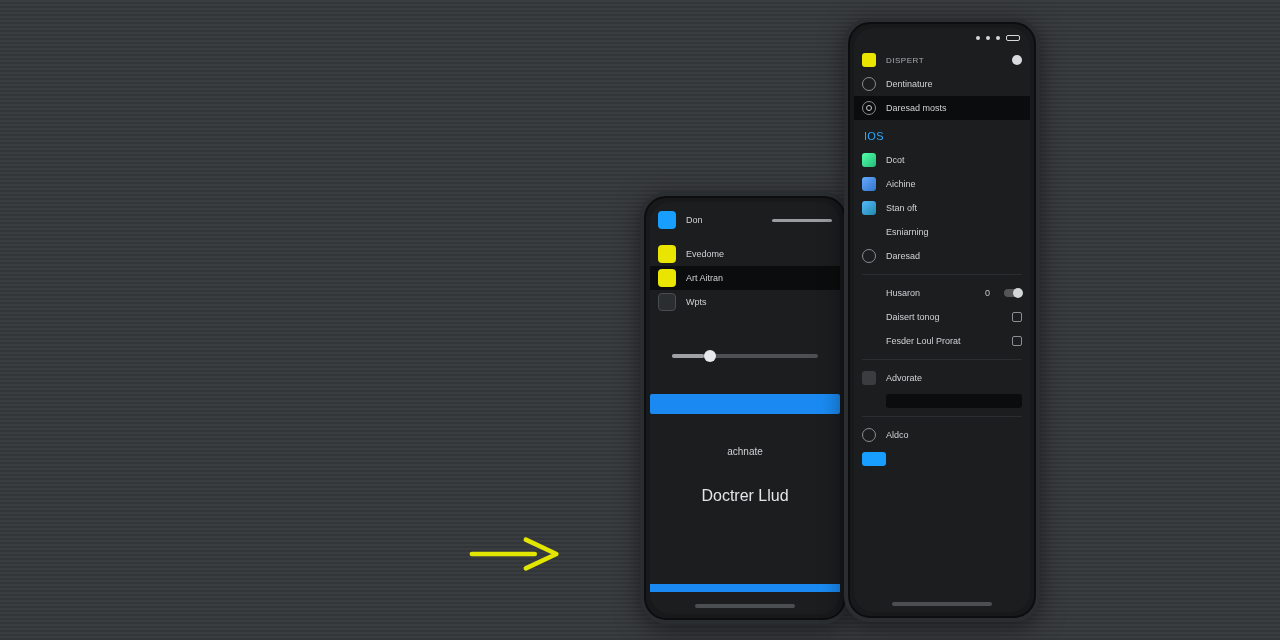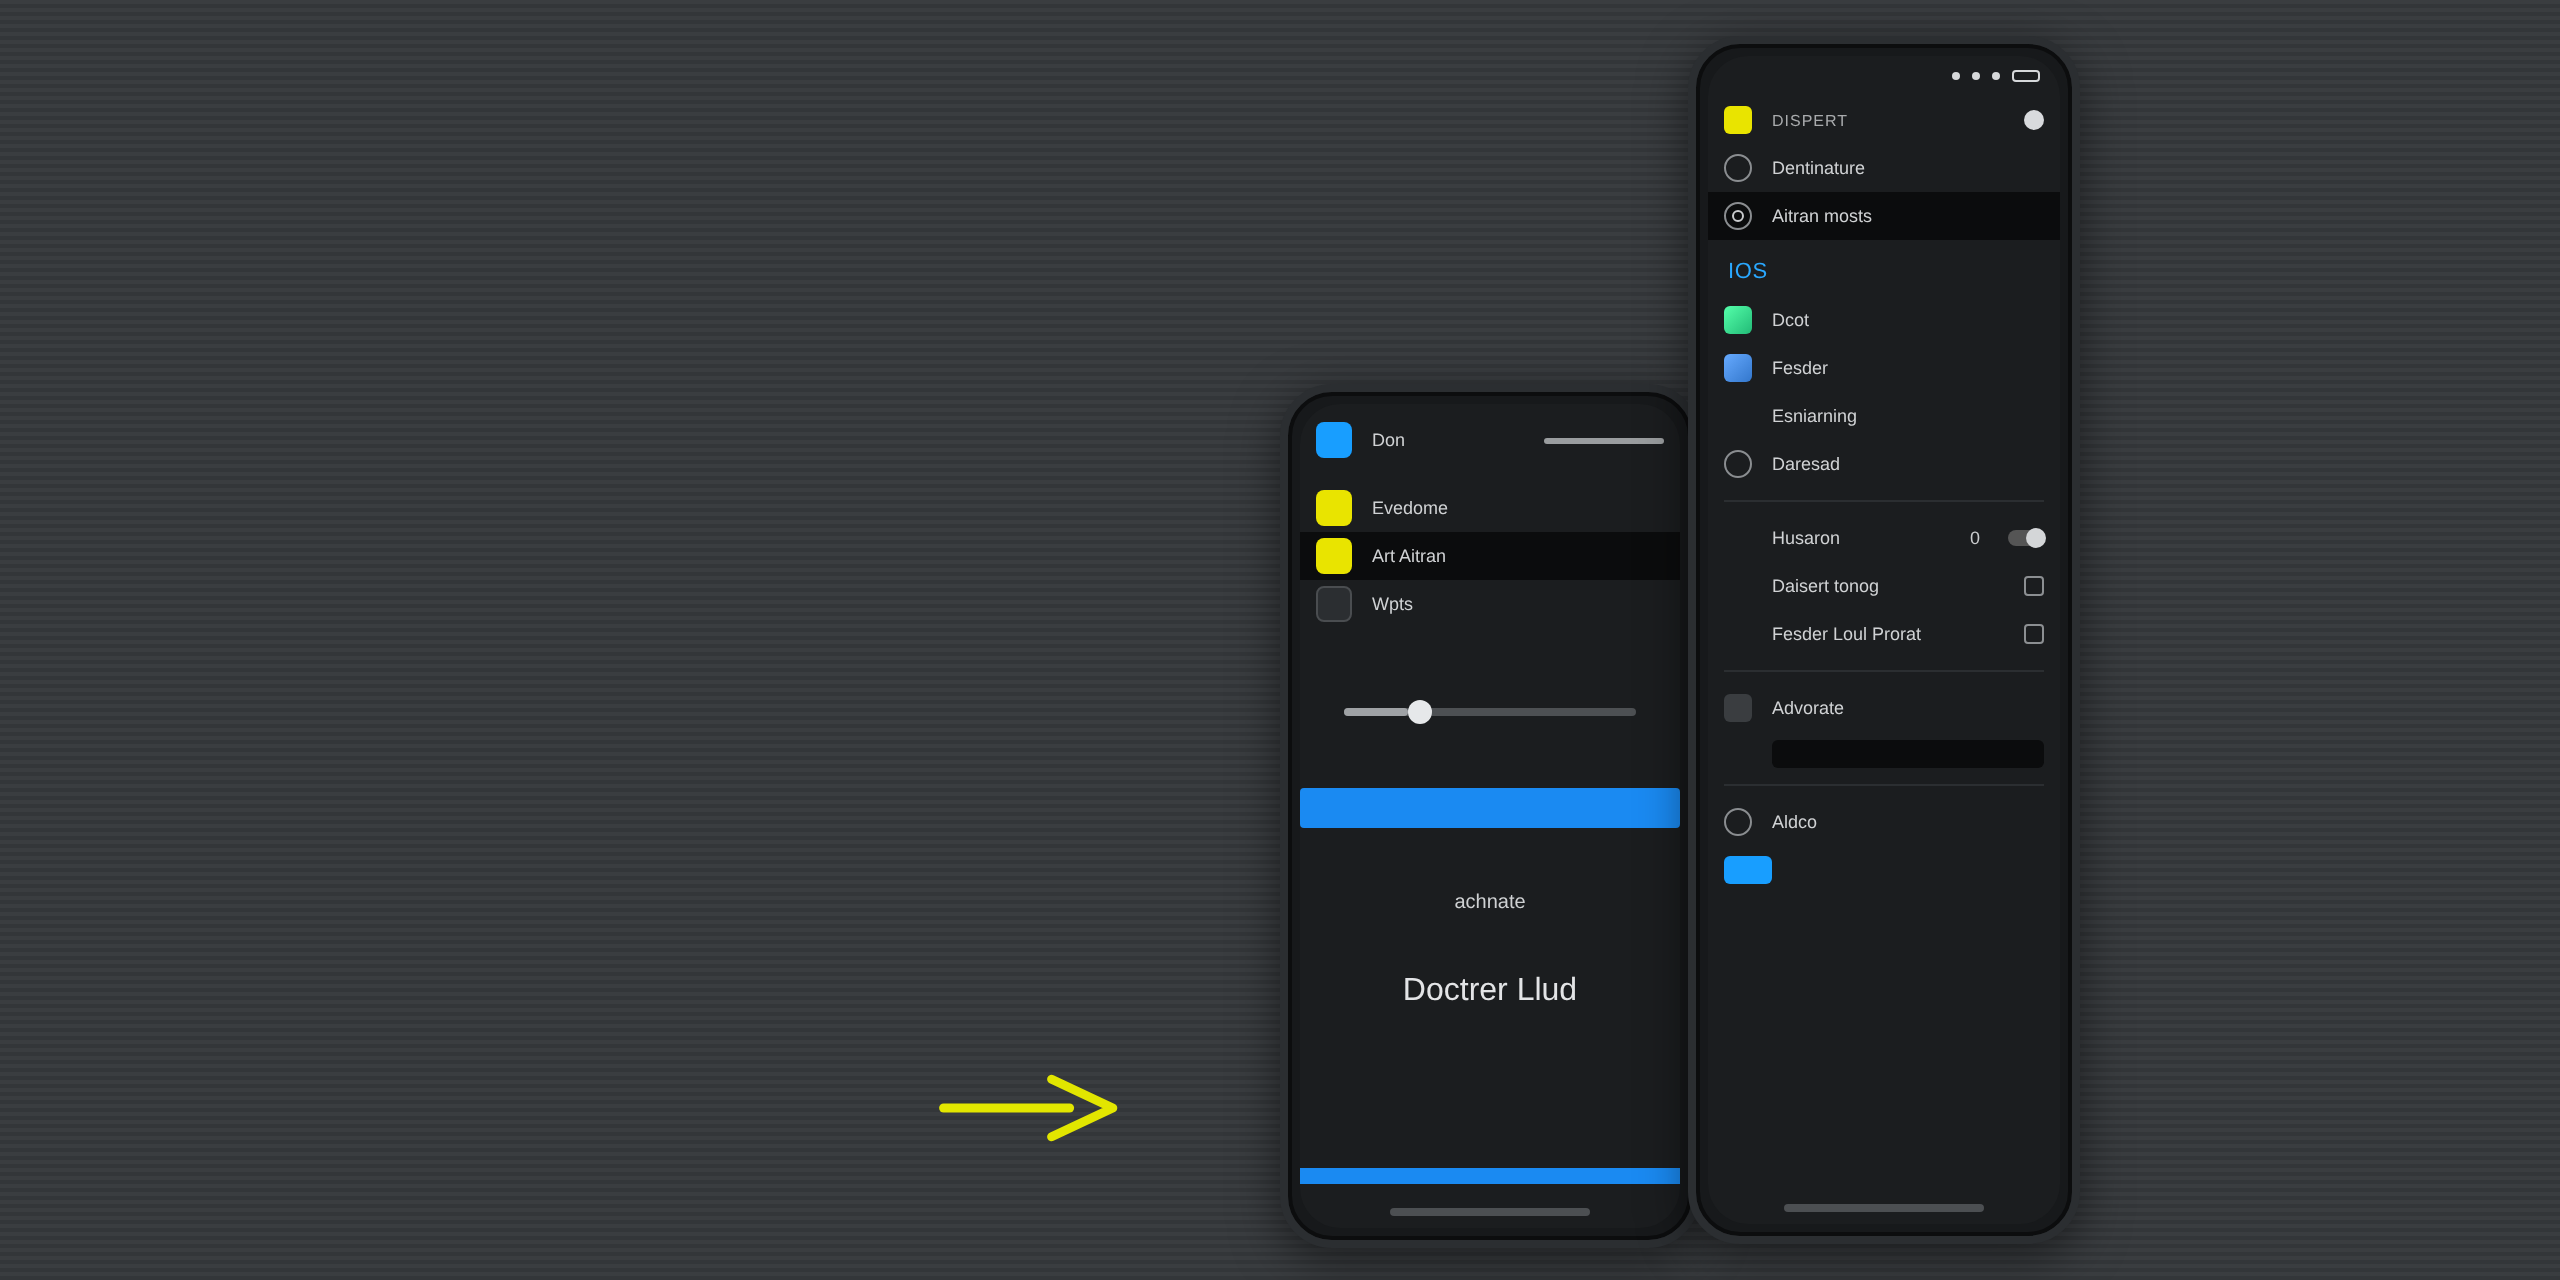--- a/index.html
+++ b/index.html
@@ -159,32 +159,36 @@
       <span class="label" style="font-size:8px;letter-spacing:.5px;color:#a9abad">DISPERT</span>
       <span class="small-right-dot"></span>
     </div>
 
     <div class="row h">
       <span class="ring-icon"></span>
       <span class="label">Dentinature</span>
     </div>
     <div class="row h selected-black">
       <span class="ring-icon target"></span>
-      <span class="label">Aitran mosts</span>
+      <span class="label">Daresad mosts</span>
     </div>
 
     <div class="section-title title-blue">IOS</div>
 
     <div class="row h">
       <span class="square sm c-icon1"></span>
       <span class="label">Dcot</span>
     </div>
     <div class="row h">
       <span class="square sm c-icon2"></span>
-      <span class="label">Fesder</span>
+      <span class="label">Aichine</span>
+    </div>
+    <div class="row h">
+      <span class="square sm c-icon3"></span>
+      <span class="label">Stan oft</span>
     </div>
     <div class="row h">
       <span style="width:14px"></span>
       <span class="label">Esniarning</span>
     </div>
     <div class="row h">
       <span class="ring-off"></span>
       <span class="label">Daresad</span>
     </div>
 

